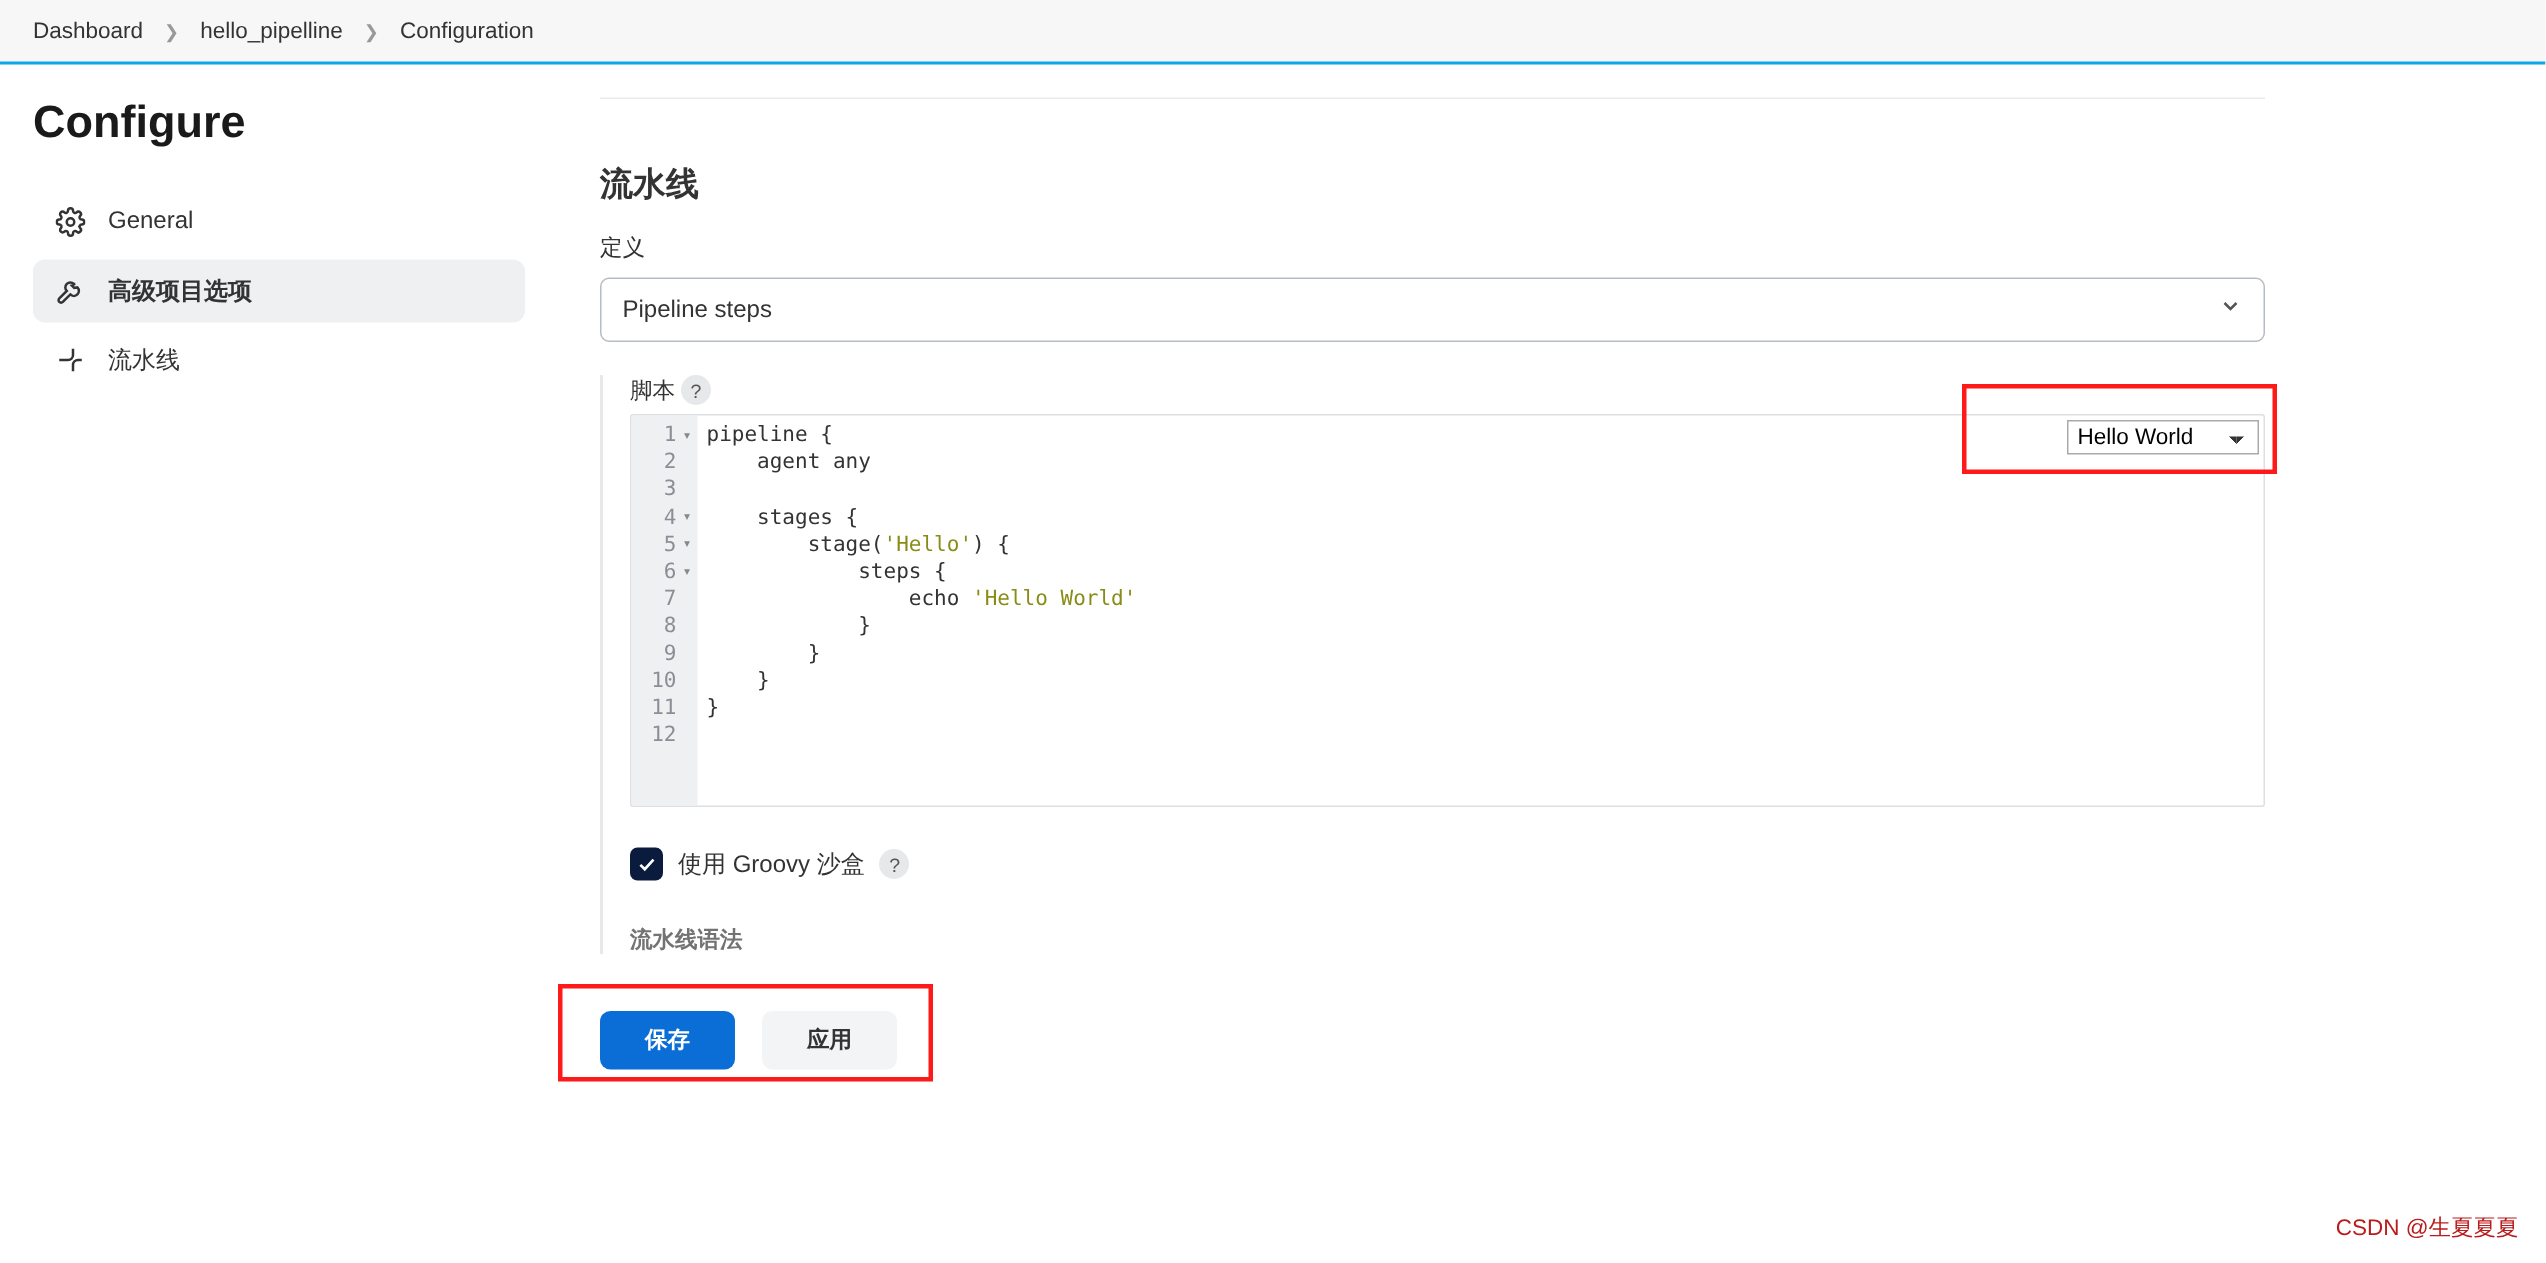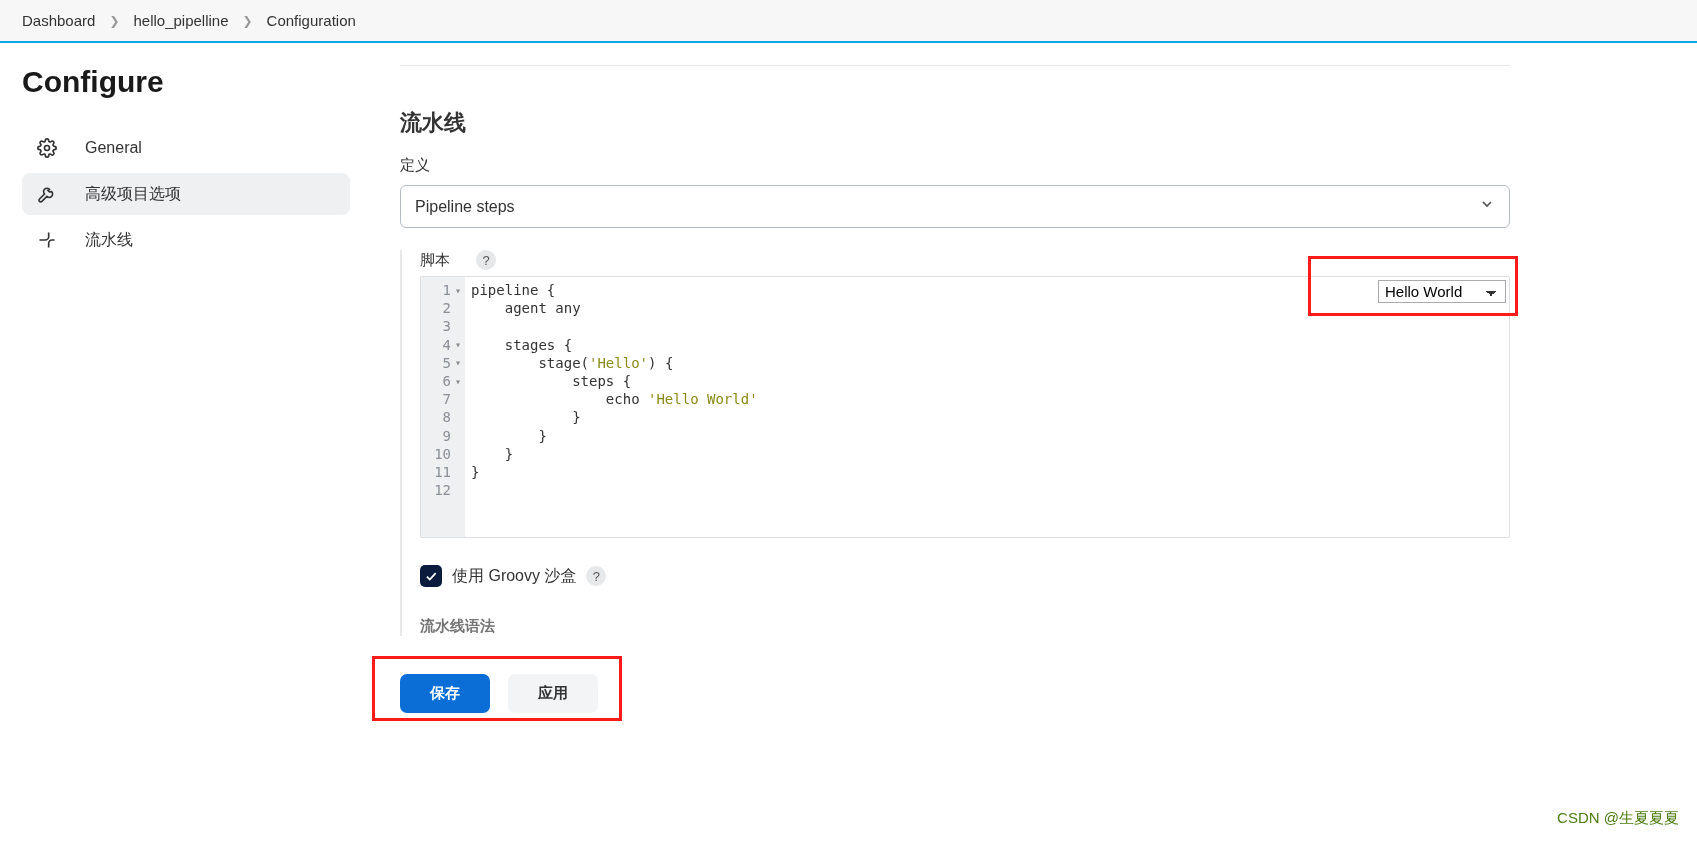--- a/index.html
+++ b/index.html
@@ -3,30 +3,30 @@
 <meta charset="utf-8">
 <style>
   * { box-sizing: border-box; margin: 0; padding: 0; }
   body { font-family: -apple-system, BlinkMacSystemFont, "Segoe UI", Arial, sans-serif; background: #fff; color: #333; width: 1697px; }
   .topbar { background: #f7f7f8; border-bottom: 2px solid #0ea5e9; padding: 12px 22px; display: flex; align-items: center; gap: 14px; font-size: 15px; }
   .topbar .crumb { color: #333; cursor: pointer; }
   .topbar .sep { color: #999; font-size: 12px; }
   .layout { display: flex; }
   .side { width: 360px; padding: 22px 10px 0 22px; }
   .page-title { font-size: 30px; font-weight: 700; color: #1a1a1a; margin-bottom: 28px; }
-  .nav-item { display: flex; align-items: center; gap: 27px; padding: 10px 14px; border-radius: 8px; font-size: 16px; color: #333; cursor: pointer; margin-bottom: 4px; }
-  .nav-item.active { background: #eef0f2; font-weight: 400; }
+  .nav-item { display: flex; align-items: center; gap: 14px; padding: 10px 14px; border-radius: 8px; font-size: 16px; color: #333; cursor: pointer; margin-bottom: 4px; }
+  .nav-item.active { background: #eef0f2; font-weight: 700; }
   .nav-item .ico { width: 22px; height: 22px; display: flex; align-items: center; justify-content: center; color: #333; }
   .main { flex: 1; padding: 22px 60px 30px 40px; }
   .sec-title { font-size: 22px; font-weight: 700; margin: 42px 0 18px; }
   .field-lab { font-size: 15px; color: #333; margin-bottom: 10px; }
   .selectbox { width: 100%; max-width: 1110px; border: 1.5px solid #b6bcc3; border-radius: 6px; padding: 10px 14px; font-size: 16px; display: flex; justify-content: space-between; align-items: center; cursor: pointer; background: #fff; }
   .selectbox .chev { color: #555; font-size: 18px; }
   .script-block { margin-top: 22px; border-left: 2px solid #e6e8ea; padding-left: 18px; max-width: 1110px; position: relative; }
-  .script-head { display: flex; align-items: center; gap: 26px; margin-bottom: 6px; text-align: center; }
+  .script-head { display: flex; align-items: center; gap: 4px; margin-bottom: 6px; text-align: center; }
   .script-lab { font-size: 15px; color: #333; }
   .helpq { width: 20px; height: 20px; border-radius: 50%; background: #e6e8ea; color: #555; font-size: 13px; display: flex; align-items: center; justify-content: center; cursor: pointer; }
   .editor-wrap { position: relative; }
   .sample-select-highlight { position: absolute; top: -20px; right: -8px; width: 210px; height: 60px; border: 3px solid #ff1a1a; z-index: 5; pointer-events: none; }
   .sample-select { position: absolute; top: 4px; right: 4px; border: 1px solid #aaa; font-size: 15px; padding: 2px 22px 2px 6px; background: #fff; appearance: none; cursor: pointer; width: 128px; z-index: 6;
     background-image: linear-gradient(45deg, transparent 50%, #333 50%), linear-gradient(135deg, #333 50%, transparent 50%);
     background-position: calc(100% - 14px) 10px, calc(100% - 9px) 10px;
     background-size: 5px 5px, 5px 5px;
     background-repeat: no-repeat; }
   .editor { border: 1px solid #dcdfe3; border-radius: 2px; background: #fff; font-family: Consolas, Monaco, monospace; font-size: 14px; height: 262px; display: flex; overflow: hidden; }
@@ -38,21 +38,21 @@
   .hl-line { position: absolute; left: 0; right: 0; height: 18px; background: #ededed; z-index: -1; top: calc(4px + 11 * 1.3em); }
   .sandbox-row { display: flex; align-items: center; gap: 10px; margin-top: 27px; }
   .chk { width: 22px; height: 22px; border-radius: 5px; background: #0a1b3d; display: flex; align-items: center; justify-content: center; cursor: pointer; }
   .chk svg { width: 14px; height: 14px; stroke: #fff; stroke-width: 3; fill: none; }
   .link { color: #737373; font-size: 15px; font-weight: 600; margin-top: 30px; display: inline-block; cursor: pointer; }
   .footer-actions { margin-top: 38px; display: flex; gap: 18px; align-items: center; position: relative; }
   .footer-highlight { position: absolute; left: -28px; top: -18px; width: 250px; height: 65px; border: 3px solid #ff1a1a; z-index: 2; pointer-events: none; }
   .btn { border: none; border-radius: 7px; padding: 10px 30px; font-size: 15px; font-weight: 600; cursor: pointer; }
   .btn-primary { background: #0b6dd6; color: #fff; }
   .btn-secondary { background: #f3f4f6; color: #333; }
-  .watermark { position: fixed; right: 18px; bottom: 14px; color: #4d7c0f; font-size: 15px; }
+  .watermark { position: fixed; right: 18px; bottom: 14px; color: #b91c1c; font-size: 15px; }
 </style>
 </head>
 <body>
 
 <div class="topbar">
   <span class="crumb">Dashboard</span>
   <span class="sep">❯</span>
   <span class="crumb">hello_pipelline</span>
   <span class="sep">❯</span>
   <span class="crumb">Configuration</span>

